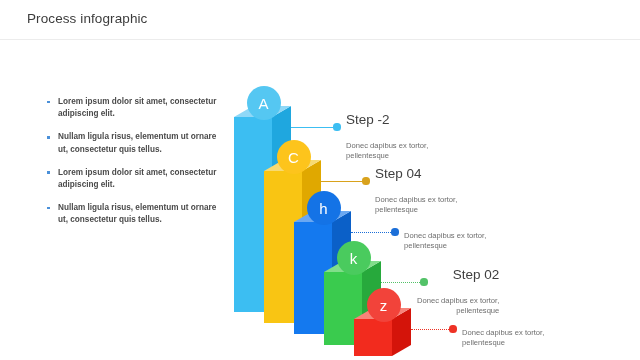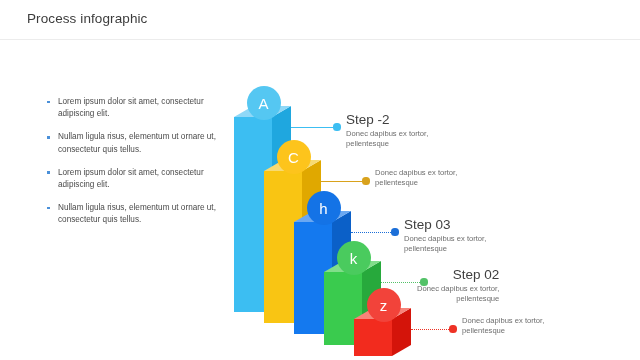--- a/index.html
+++ b/index.html
@@ -47,20 +47,21 @@
     left: 47px; top: 96px;
     width: 172px;
   }
   .bullet-item {
     position: relative;
     padding-left: 11px;
     margin-bottom: 10.5px;
     font-size: 8.2px;
     line-height: 12.4px;
     color: #4a4a4a;
+    font-weight: bold;
   }
   .bullet-dot {
     position: absolute;
     left: 0; top: 4.6px;
     width: 2.6px; height: 2.6px;
     background: #4a90d9;
   }
 
   
   #chart-stage {
@@ -97,21 +98,21 @@
   .step-title {
     font-size: 13.5px;
     color: #3f3f3f;
     line-height: 15px;
     white-space: nowrap;
   }
   .step-desc {
     font-size: 7.6px;
     color: #6d6d6d;
     line-height: 9.6px;
-    margin-top: 2px;
+    margin-top: 14px;
     white-space: pre-line;
   }
 </style>
 </head>
 <body>
 
 <div id="header">
   <div id="header-title">Process infographic</div>
   <div id="header-page-number">1</div>
 </div>
@@ -148,37 +149,37 @@
         <polygon points="302,171 321,160 321,312 302,323" fill="#E0A800"></polygon>
         <polygon points="264,171 283,160 321,160 302,171" fill="#F7DA72"></polygon>
       </svg>
     </div>
     <div class="badge" style="left: 276.5px; top: 140px; width: 34px; height: 34px; background: rgb(253, 196, 28);">
       <span>C</span>
     </div>
     <div class="connector-line" style="left: 321px; top: 181px; width: 45px; border-top: 1px solid rgb(217, 162, 28);"></div>
     <div class="connector-dot" style="left: 362.4px; top: 177.4px; width: 7.2px; height: 7.2px; background: rgb(217, 162, 28);"></div>
     <div class="step-block" style="left: 375px; top: 166px;">
+      <div class="step-title">Step 04</div>
       <div class="step-desc">Donec dapibus ex tortor,
 pellentesque</div>
     </div>
     <div class="bar-group" style="left: 0px; top: 0px; width: 640px; height: 360px;">
       <svg width="640" height="360" style="position: absolute; left: 0px; top: 0px;">
         <rect x="294" y="222" width="38" height="112" fill="#1479EF"></rect>
         <polygon points="332,222 351,211 351,323 332,334" fill="#0B60C8"></polygon>
         <polygon points="294,222 313,211 351,211 332,222" fill="#6AA8F2"></polygon>
       </svg>
     </div>
     <div class="badge" style="left: 306.5px; top: 191px; width: 34px; height: 34px; background: rgb(20, 115, 230);">
       <span>h</span>
     </div>
     <div class="connector-line" style="left: 351px; top: 232px; width: 44px; border-top: 1px dotted rgb(28, 111, 216);"></div>
     <div class="connector-dot" style="left: 391.4px; top: 228.4px; width: 7.2px; height: 7.2px; background: rgb(28, 111, 216);"></div>
     <div class="step-block" style="left: 404px; top: 217px;">
-      <div class="step-title">Step 03</div>
       <div class="step-desc">Donec dapibus ex tortor,
 pellentesque</div>
     </div>
     <div class="bar-group" style="left: 0px; top: 0px; width: 640px; height: 360px;">
       <svg width="640" height="360" style="position: absolute; left: 0px; top: 0px;">
         <rect x="324" y="272" width="38" height="73" fill="#3ACB4E"></rect>
         <polygon points="362,272 381,261 381,334 362,345" fill="#27A93C"></polygon>
         <polygon points="324,272 343,261 381,261 362,272" fill="#81DE8A"></polygon>
       </svg>
     </div>

